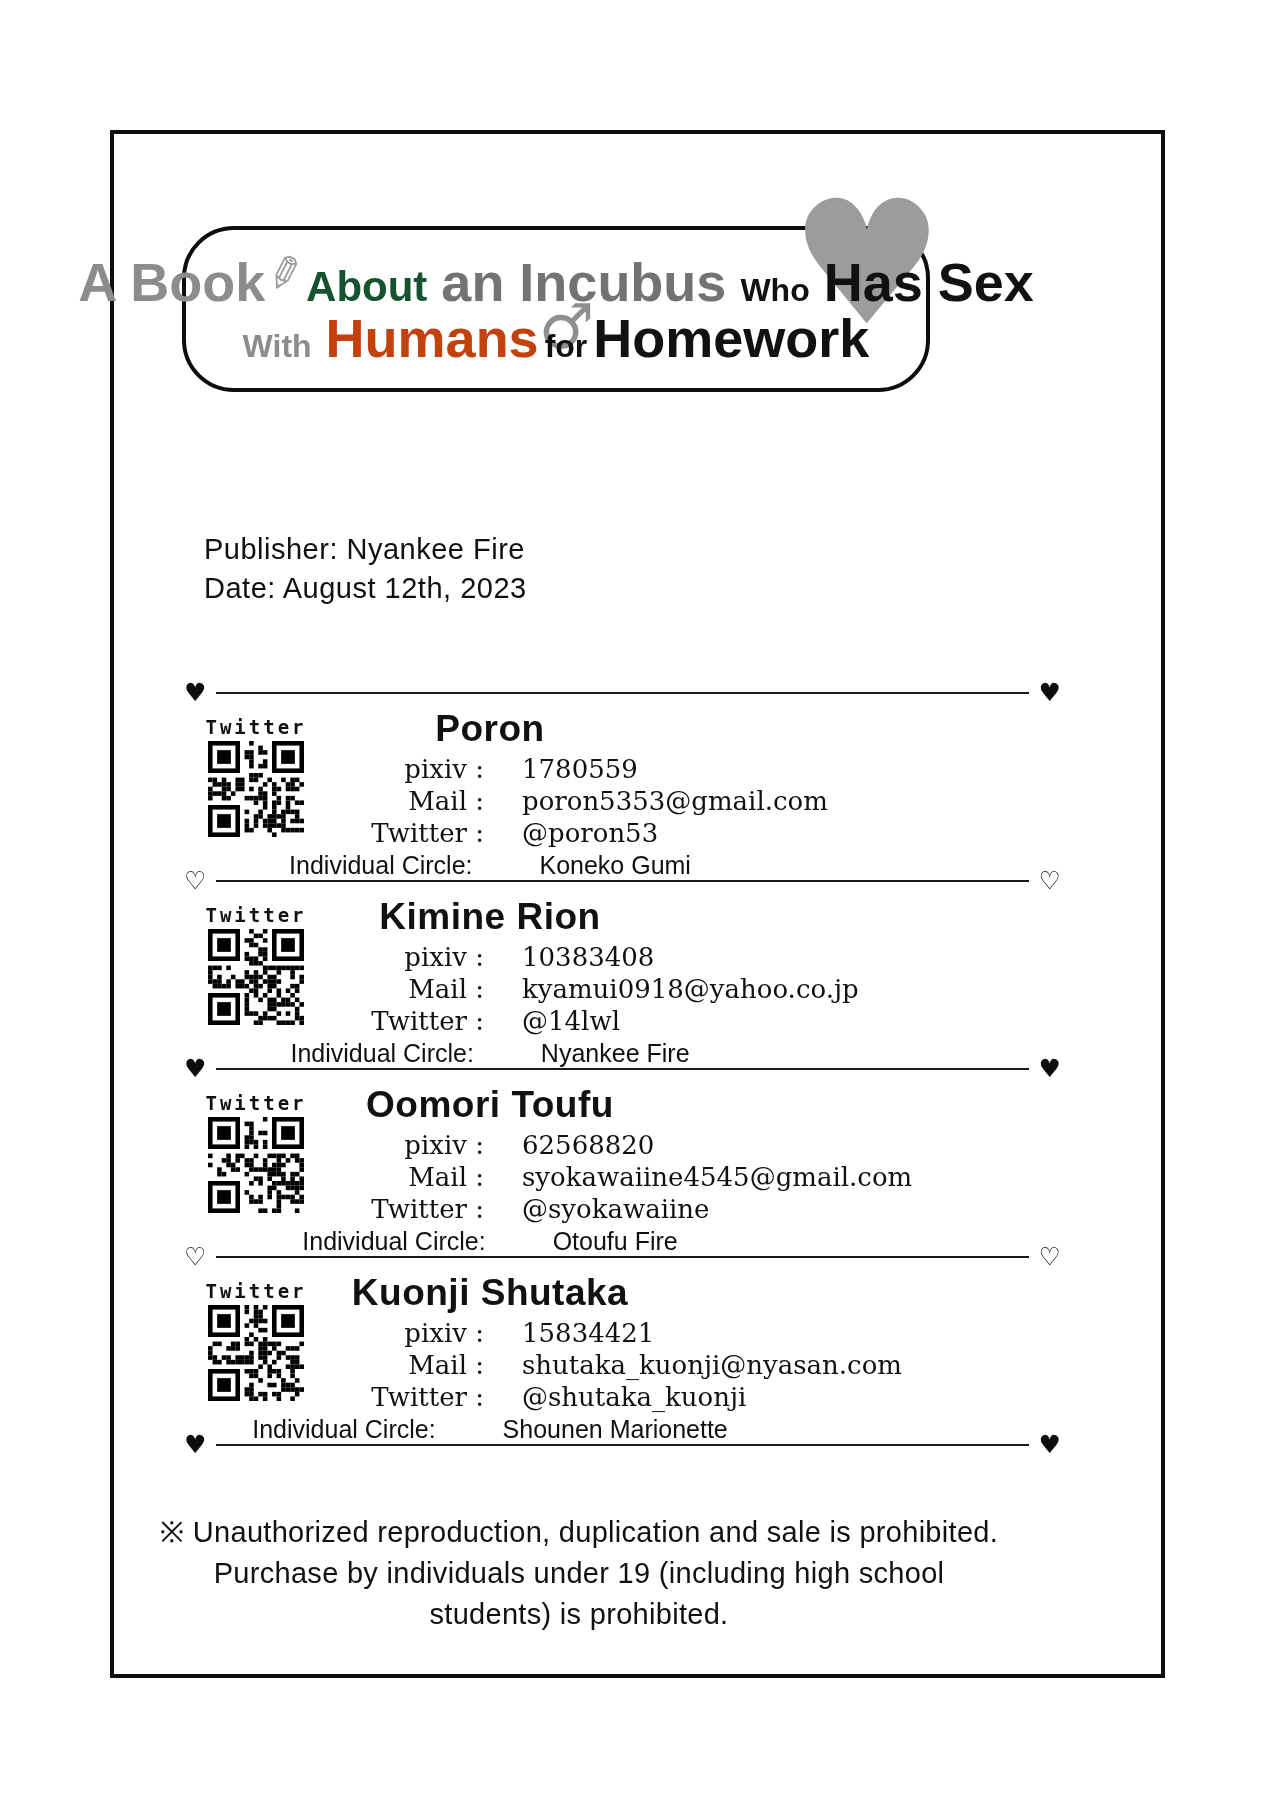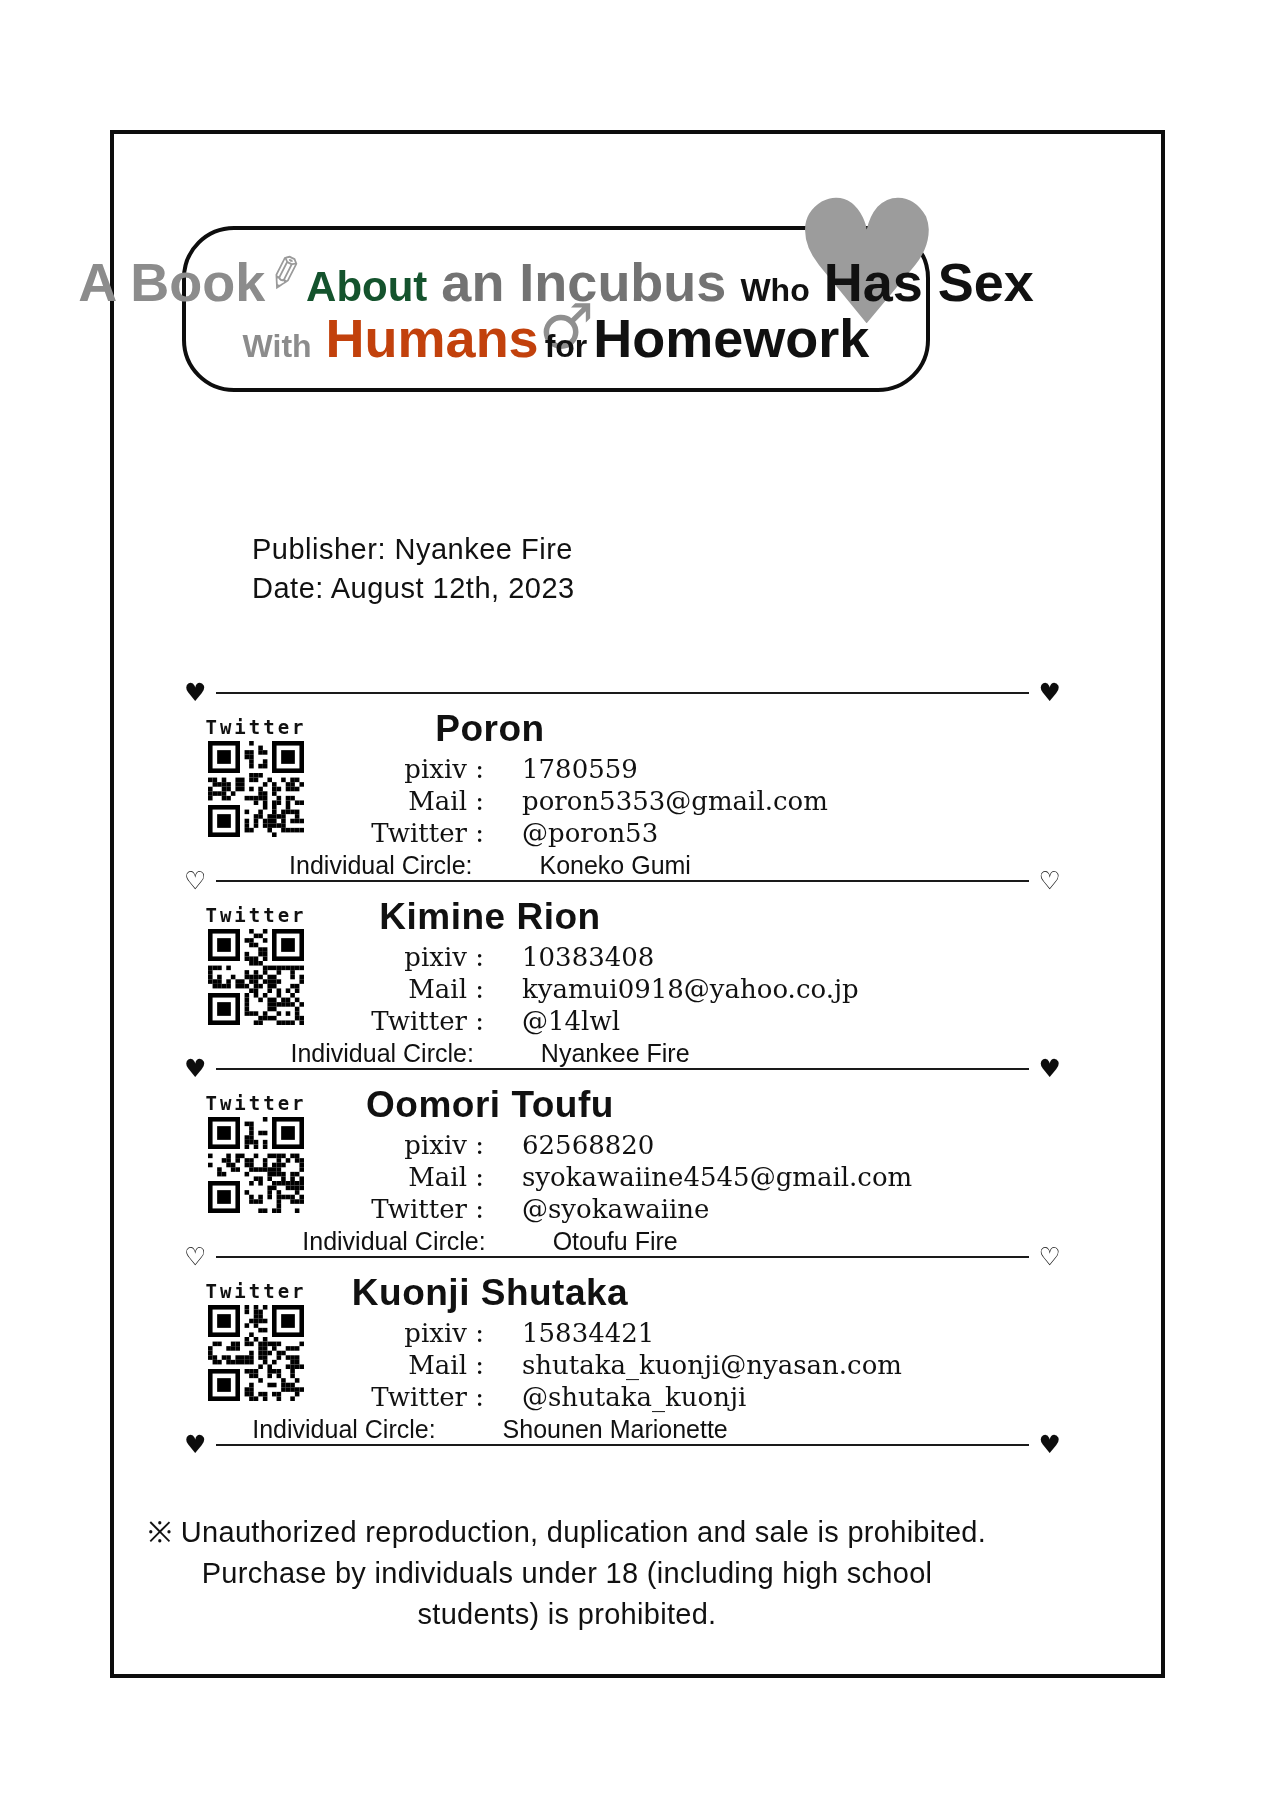--- a/index.html
+++ b/index.html
@@ -28,21 +28,21 @@
   .pencil{display:inline-block;font-size:44px;color:#9a9a9a;
           transform:scaleX(-1) rotate(18deg);position:relative;top:-12px;margin:0 2px;
           font-family:"DejaVu Sans",sans-serif;}
   .for-wrap{position:relative;display:inline-block;margin:0 6px;}
   .male-icon{position:absolute;left:-6px;top:-34px;font-size:62px;color:#8f8f8f;z-index:0;
              font-family:"DejaVu Sans",sans-serif;}
   .sp{display:inline-block;width:14px;}
 
   
   .pub-block{position:absolute;left:90px;top:396px;font-size:29px;line-height:39px;
-             letter-spacing:0.5px;margin-left:48px;}
+             letter-spacing:0.5px;}
 
   
   .credits{position:absolute;left:0;top:548px;width:100%;}
   .divider{display:flex;align-items:center;height:22px;margin-left:70px;margin-right:100px;}
   .divider .heart{font-size:25px;line-height:22px;font-family:"DejaVu Sans",sans-serif;color:#0d0d0d;}
   .divider .line{flex:1;border-top:2px solid #1a1a1a;margin:0 10px;}
 
   .entry{display:flex;height:166px;padding-top:4px;box-sizing:border-box;}
   .qr-col{margin-left:84px;width:116px;text-align:center;padding-top:8px;flex:none;}
   .qr-label{font-family:"DejaVu Sans Mono",monospace;font-weight:bold;font-size:19px;
@@ -51,21 +51,21 @@
   .detail-col{flex:1;margin-left:0;}
   .name{width:352px;display:flex;justify-content:center;white-space:nowrap;
         font-size:37px;font-weight:bold;letter-spacing:0.5px;margin-bottom:3px;}
   .row{display:flex;font-family:"DejaVu Serif",serif;font-size:26px;line-height:32px;gap:30px;}
   .row-label{width:170px;flex:none;text-align:right;padding-right:8px;white-space:nowrap;}
   .row-value{text-align:right;white-space:nowrap;}
   .row.circle{display:flex;justify-content:center;width:352px;
               font-family:"Liberation Sans",sans-serif;font-size:25px;white-space:nowrap;}
 
   
-  .disclaimer{position:absolute;left:30px;top:1378px;width:846px;text-align:center;
+  .disclaimer{position:absolute;left:42px;top:1378px;width:846px;text-align:center;
               font-size:29px;line-height:41px;letter-spacing:0.3px;}
 </style>
 </head>
 <body>
 
 <div class="page">
   <div class="frame">
 
     <div class="logo-wrap">
       <div class="logo-bubble">
@@ -724,17 +724,17 @@
       <div class="divider">
         <span class="heart">♥</span>
         <span class="line"></span>
         <span class="heart">♥</span>
       </div>
 
     </div>
 
     <div class="disclaimer">
       <div>※ Unauthorized reproduction, duplication and sale is prohibited.</div>
-      <div>Purchase by individuals under 18 (including high school students) is prohibited.</div>
+      <div>Purchase by individuals under 19 (including high school students) is prohibited.</div>
     </div>
 
   </div>
 </div>
 
 </body></html>

